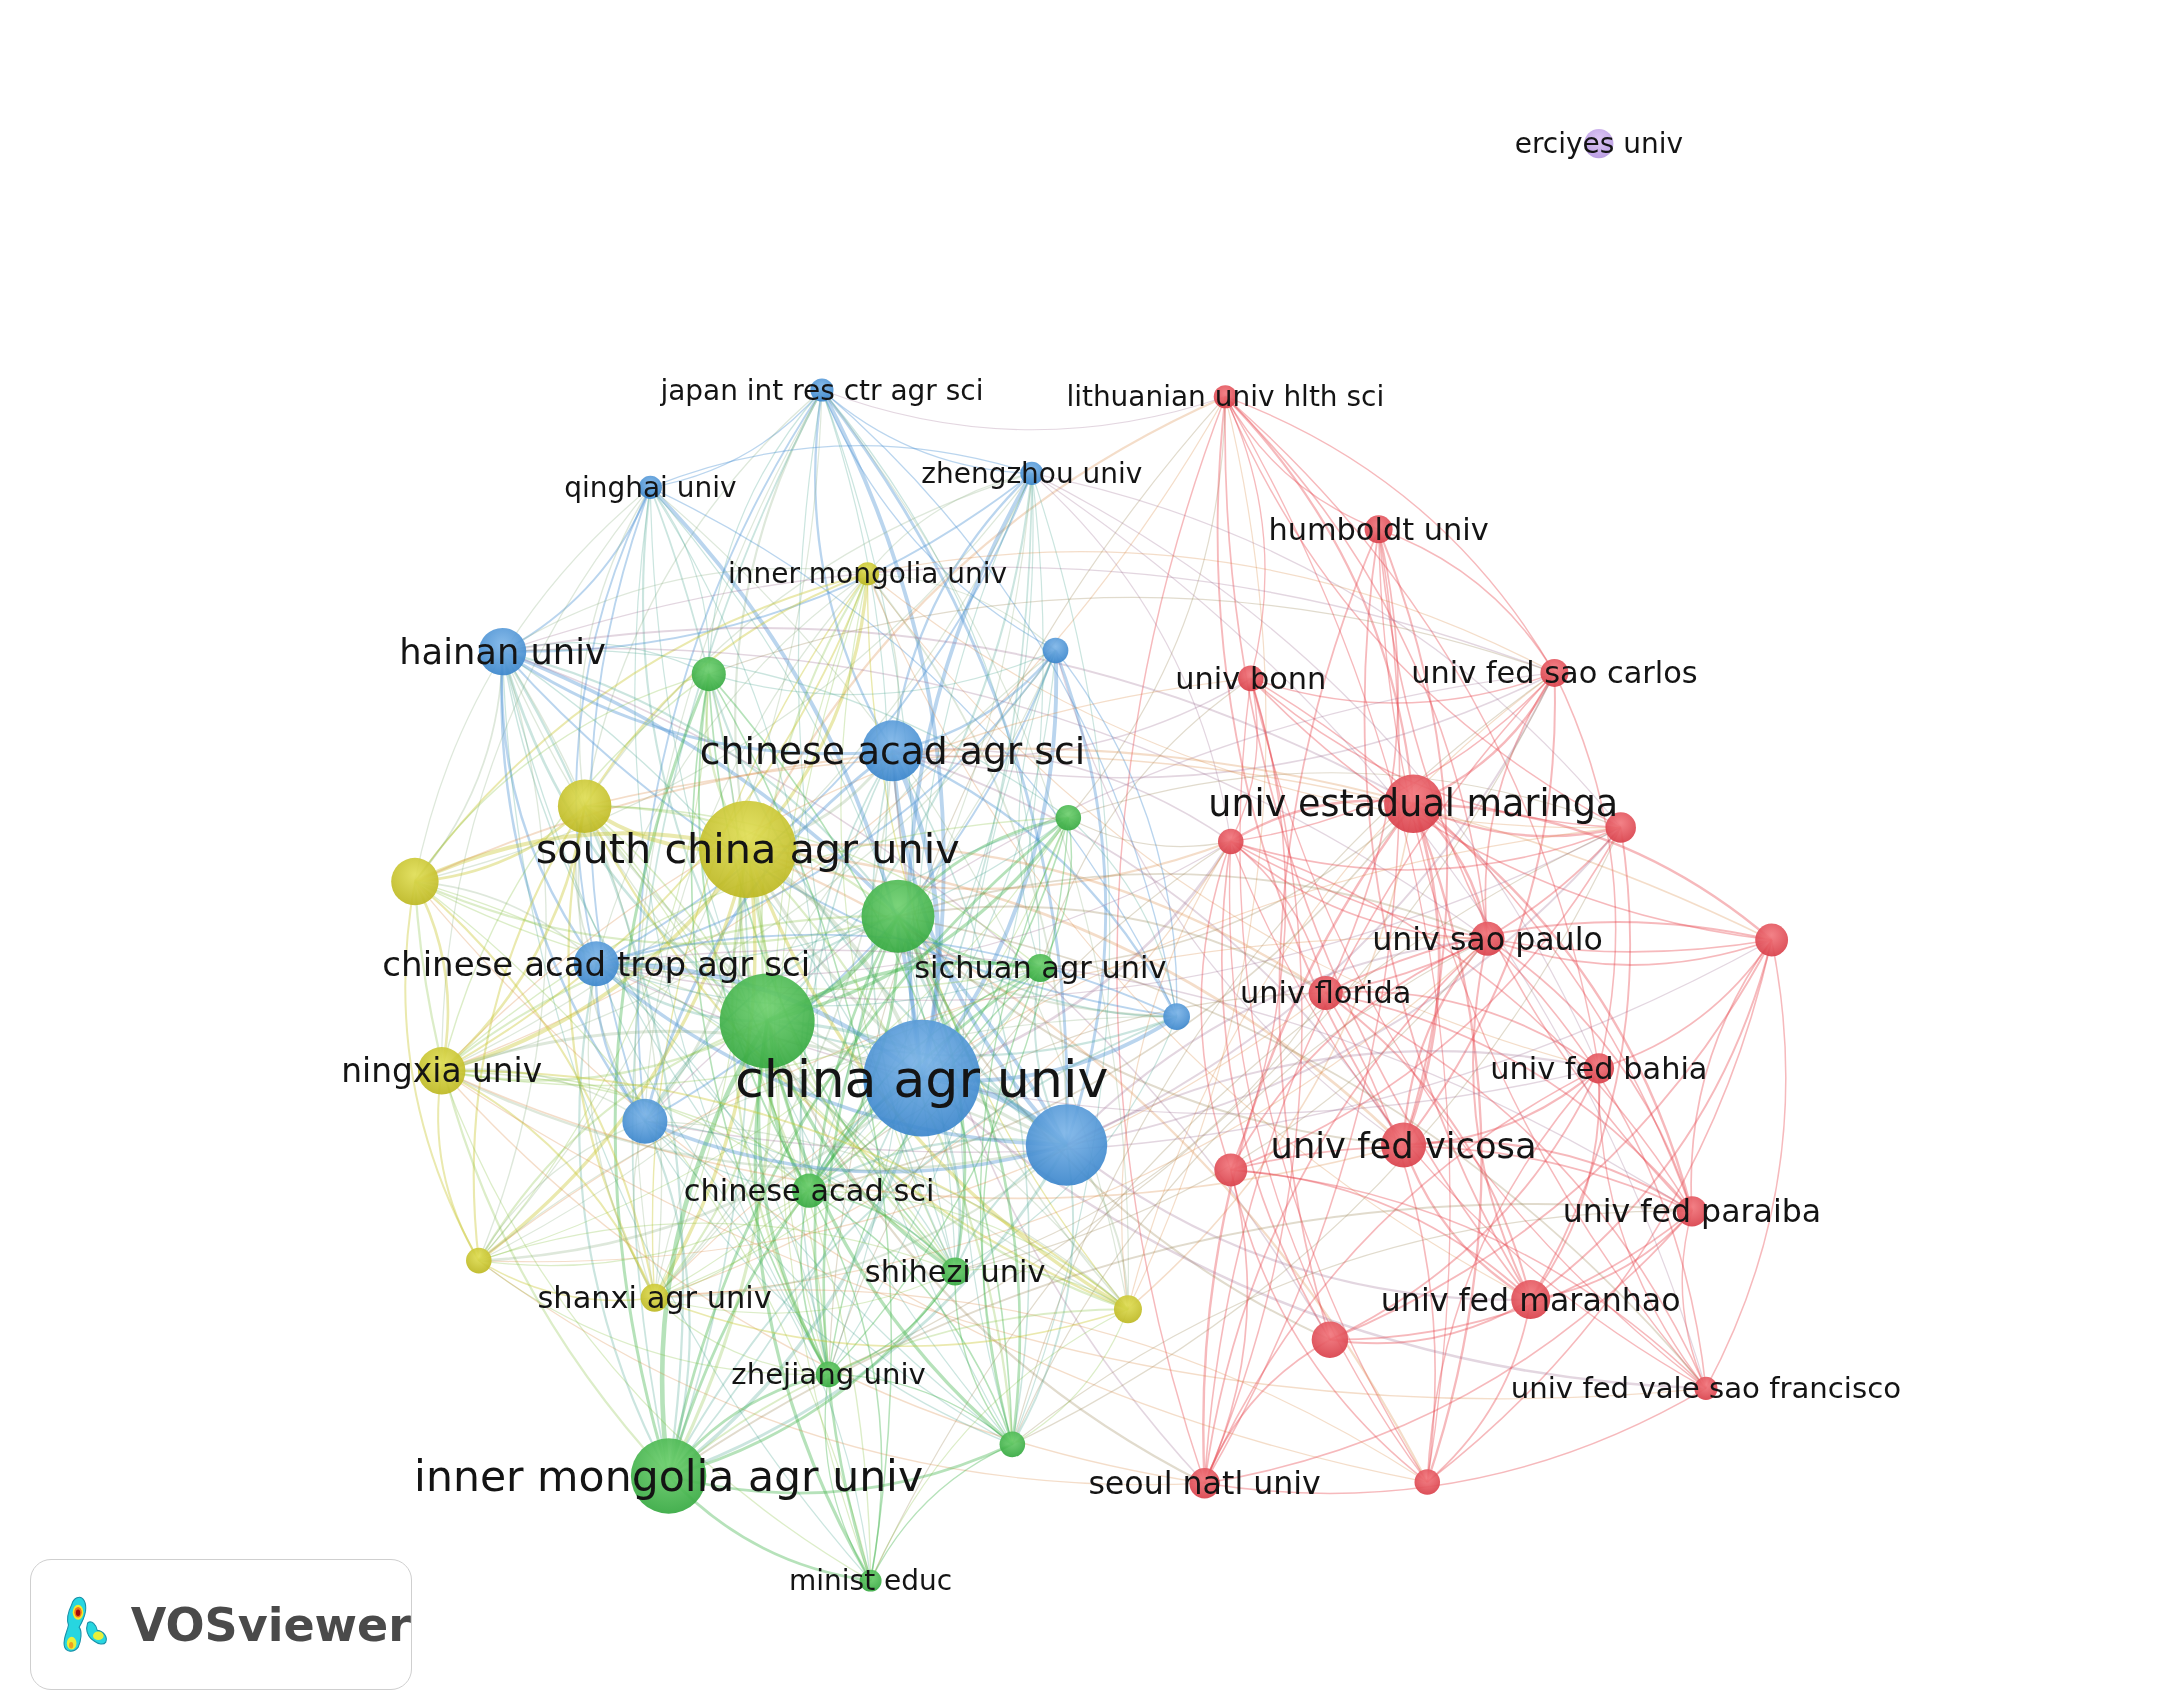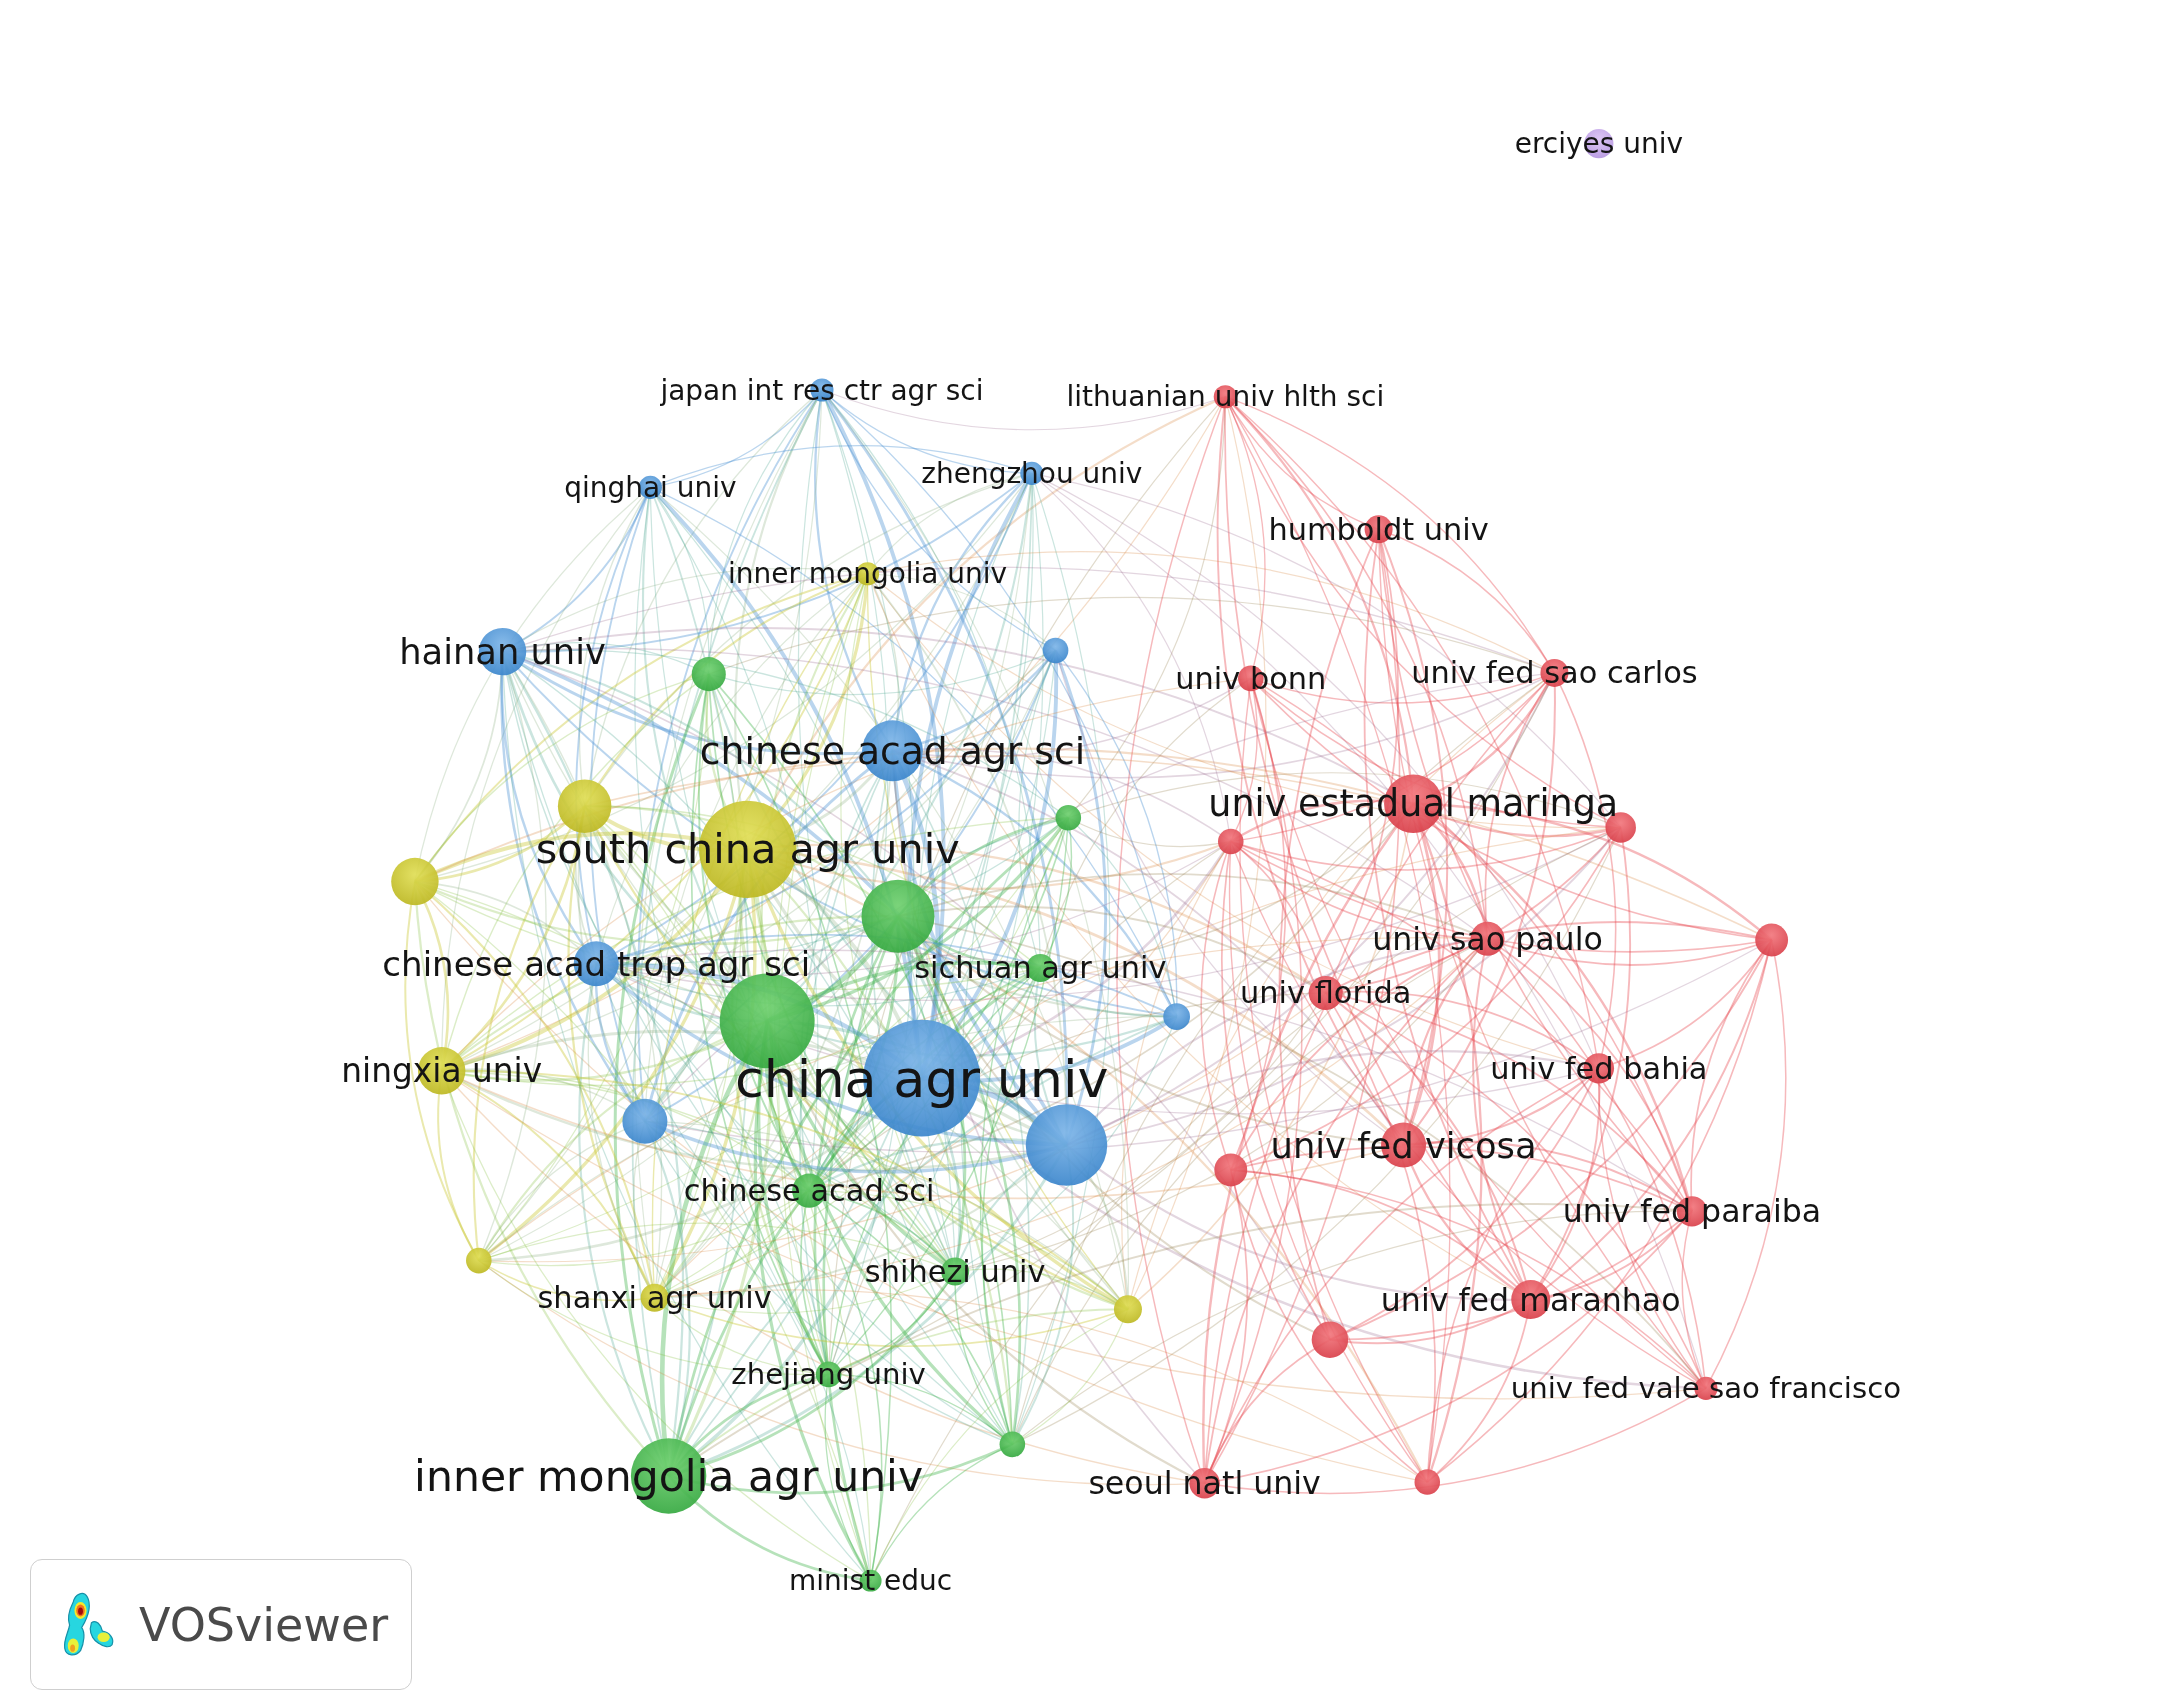--- a/index.html
+++ b/index.html
@@ -1,19 +1,19 @@
 <!DOCTYPE html>
 <html style="font-size:9.7px"><head>
 <meta charset="utf-8">
 <style>
   html, body { margin:0; padding:0; background:#ffffff; }
   body { width:2161px; height:1706px; position:relative; overflow:hidden; font-family:"DejaVu Sans", sans-serif; }
   #net { position:absolute; left:0; top:0; width:2161px; height:1706px; }
   .lbl { font-family:"DejaVu Sans", sans-serif; fill:#141414; text-anchor:middle; dominant-baseline:central; }
-  .logo-box { position:absolute; left:30px; top:1559px; width:382px; height:131px; border:1.8px solid #cfcfcf; border-radius:12px; background:#ffffff; box-sizing:border-box; display:flex; align-items:center; }
+  .logo-box { position:absolute; left:30px; top:1559px; width:382px; height:131px; border:1.8px solid #cfcfcf; border-radius:21px; background:#ffffff; box-sizing:border-box; display:flex; align-items:center;font-weight:bold; }
   .logo-icon { width:67px; height:79px; margin-left:30px; }
   .logo-text { font-family:"DejaVu Sans", sans-serif; font-size:46px; color:#4a4a4a; margin-left:11px; letter-spacing:0px; }
 </style>
 </head>
 <body>
 
 <svg id="net" xmlns="http://www.w3.org/2000/svg" viewBox="0 0 3552 2804">
   <defs>
     <radialGradient id="grad-red" cx="50%" cy="35%" r="65%">
         <stop offset="0%" stop-color="#f2777d"></stop>

